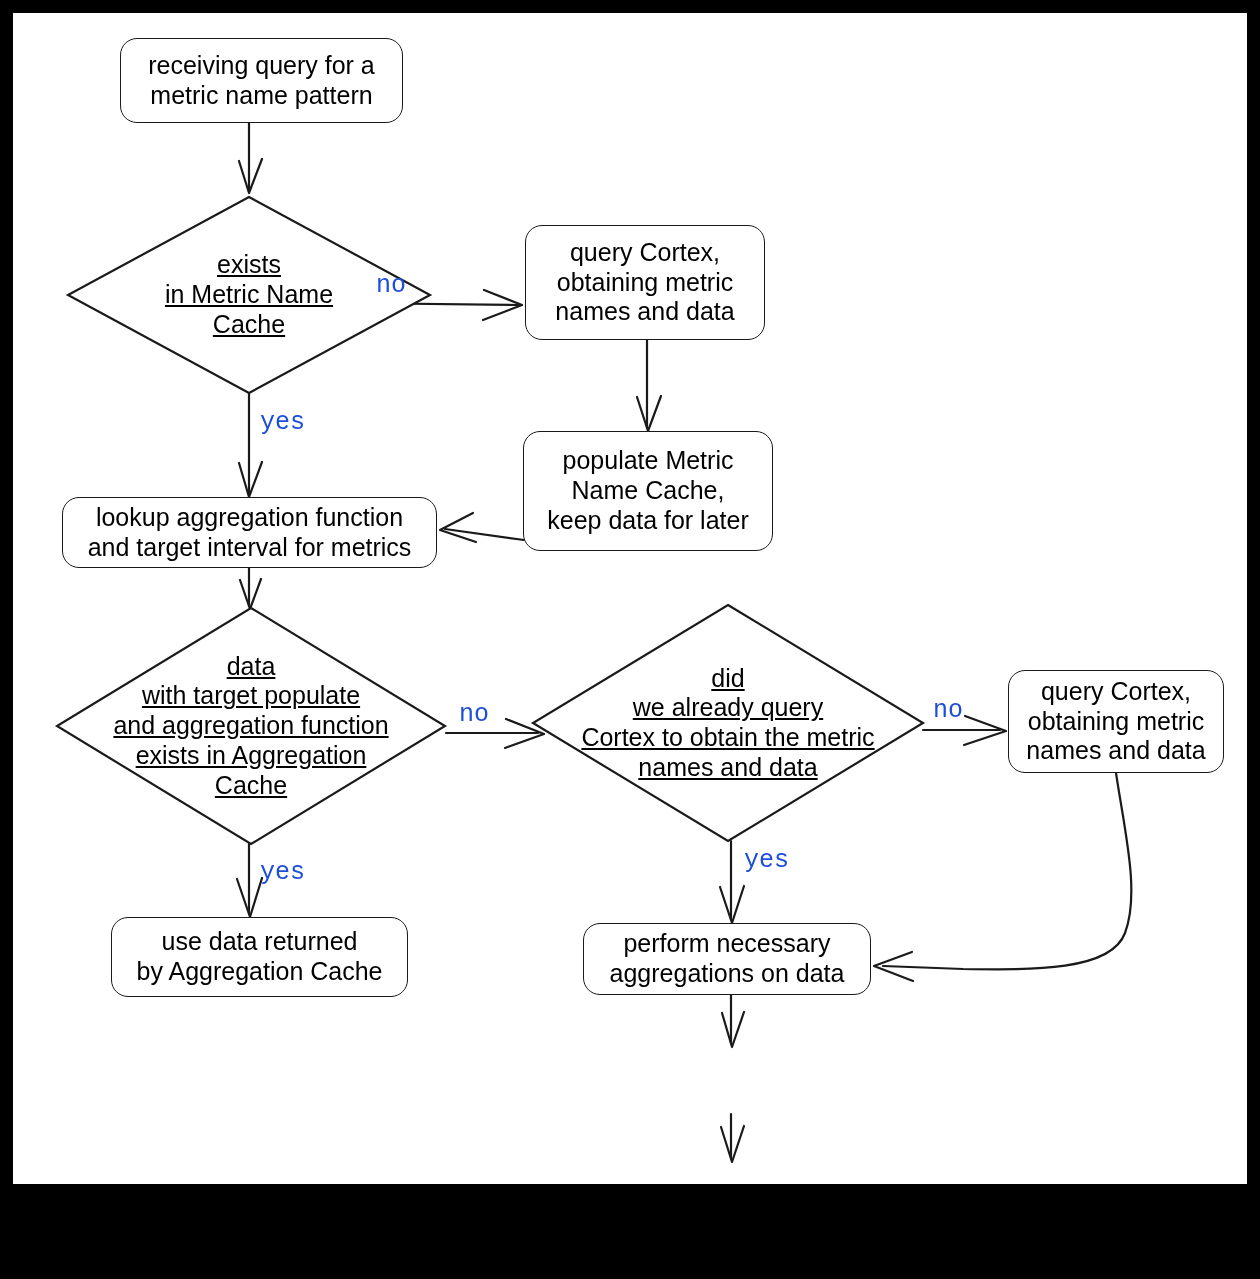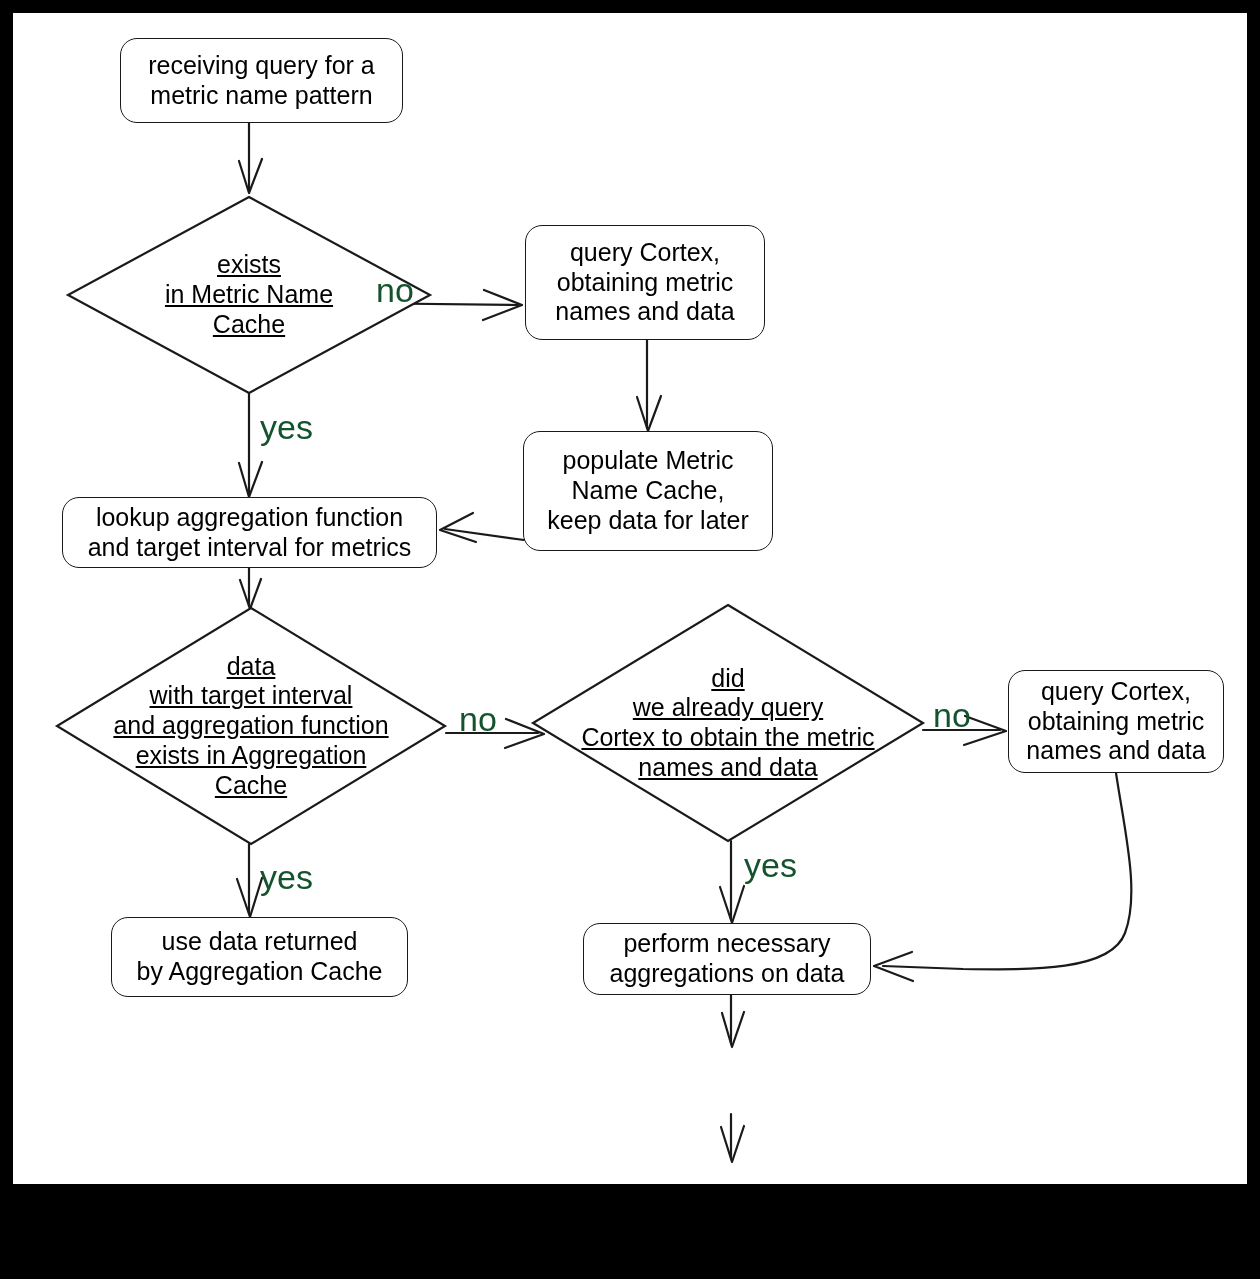--- a/index.html
+++ b/index.html
@@ -71,23 +71,24 @@
     justify-content: center;
     text-align: center;
     font-size: 25px;
     line-height: 1.19;
     color: #000000;
     white-space: pre;
     text-decoration: underline;
   }
   .edge-label {
     position: absolute;
-    font-size: 34px;
-    color: #14532d;
+    font-size: 25px;
+    color: #1d4ed8;
     white-space: pre;
+    font-family: Liberation Mono, monospace;
   }
 </style>
 </head>
 <body>
 
 <div id="frame">
   <div id="canvas">
 
     <svg id="edges" viewBox="0 0 1234 1251" width="1234" height="1251">
       <g fill="none" stroke="#1a1a1a" stroke-width="2.2" stroke-linecap="round" stroke-linejoin="round">
@@ -166,21 +167,21 @@
       <div class="diamond-label">exists
 in Metric Name
 Cache</div>
     </div>
 
     <div class="diamond-wrap" style="left:42px; top:593px; width:392px; height:240px;">
       <svg width="392" height="240" viewBox="0 0 392 240">
         <polygon points="196,2 390,120 196,238 2,120" fill="#ffffff" stroke="#1a1a1a" stroke-width="2.2"></polygon>
       </svg>
       <div class="diamond-label">data
-with target interval
+with target populate
 and aggregation function
 exists in Aggregation
 Cache</div>
     </div>
 
     <div class="diamond-wrap" style="left:518px; top:590px; width:394px; height:240px;">
       <svg width="394" height="240" viewBox="0 0 394 240">
         <polygon points="197,2 392,120 197,238 2,120" fill="#ffffff" stroke="#1a1a1a" stroke-width="2.2"></polygon>
       </svg>
       <div class="diamond-label">did

